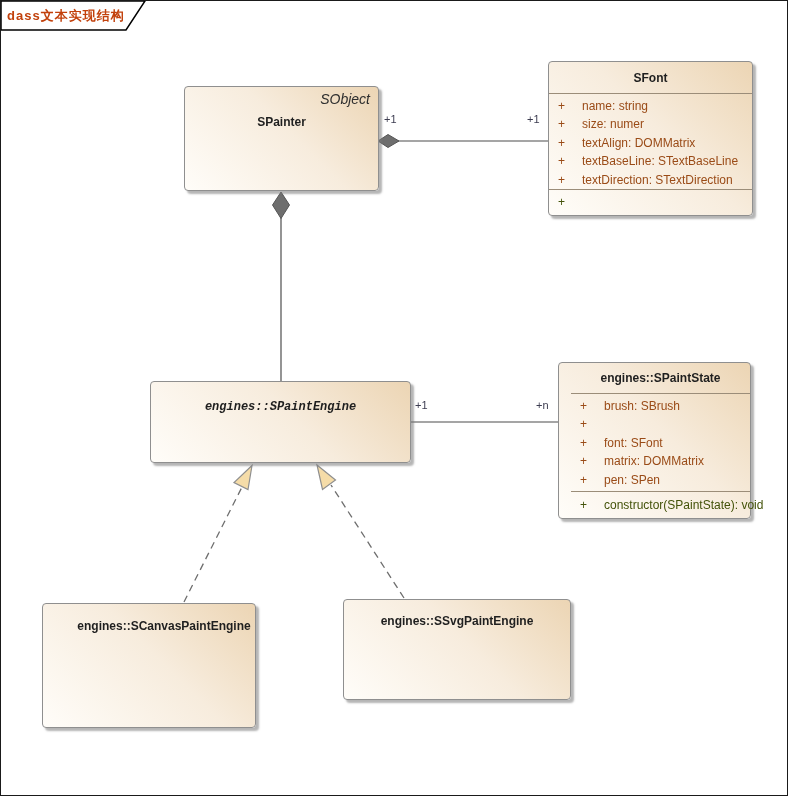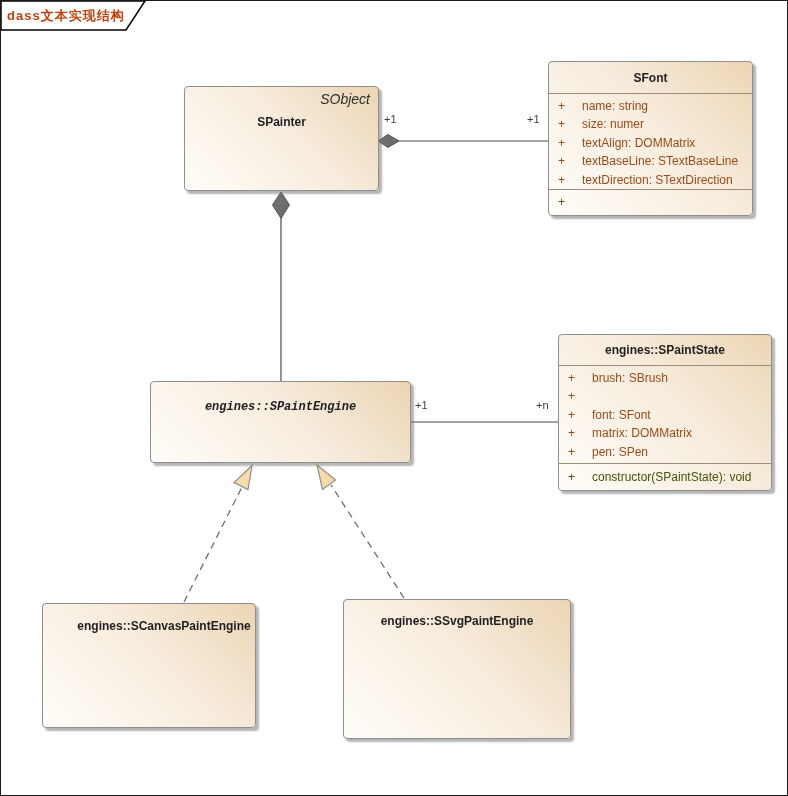--- a/index.html
+++ b/index.html
@@ -113,21 +113,21 @@
       <div class="member">
         <span class="vis">+</span>
       </div>
     </div>
   </div>
 
   <div class="uml-box" id="spaintengine" style="left:149px;top:380px;width:261px;height:82px;">
     <div class="box-title single-title italic-title" style="margin-top:18px;">engines::SPaintEngine</div>
   </div>
 
-  <div class="uml-box" id="spaintstate" style="left:557px;top:333px;width:214px;height:157px;">
+  <div class="uml-box" id="spaintstate" style="left:557px;top:361px;width:193px;height:157px;padding-left:12px;">
     <div class="box-title compartment" style="height:30px;">engines::SPaintState</div>
     <div class="attrs compartment" style="height:99px;">
       <div class="member">
         <span class="vis">+</span>
         <span class="mtext">brush: SBrush</span>
       </div>
       <div class="member">
         <span class="vis">+</span>
       </div>
       <div class="member">
@@ -148,21 +148,21 @@
         <span class="vis">+</span>
         <span class="mtext">constructor(SPaintState): void</span>
       </div>
     </div>
   </div>
 
   <div class="uml-box" id="scanvas" style="left:41px;top:602px;width:214px;height:125px;">
     <div class="box-title single-title" style="margin-top:15px;padding-left:30px;">engines::SCanvasPaintEngine</div>
   </div>
 
-  <div class="uml-box" id="ssvg" style="left:342px;top:598px;width:228px;height:140px;">
+  <div class="uml-box" id="ssvg" style="left:342px;top:598px;width:228px;height:101px;">
     <div class="box-title single-title" style="margin-top:14px;">engines::SSvgPaintEngine</div>
   </div>
 
   <svg class="frame-tab" width="160" height="32">
     <polygon points="0,0 144,0 125,29 0,29" fill="#ffffff" stroke="#000000" stroke-width="1.5"></polygon>
   </svg>
   <span class="frame-tab-label">dass文本实现结构</span>
 
 </div>
 

